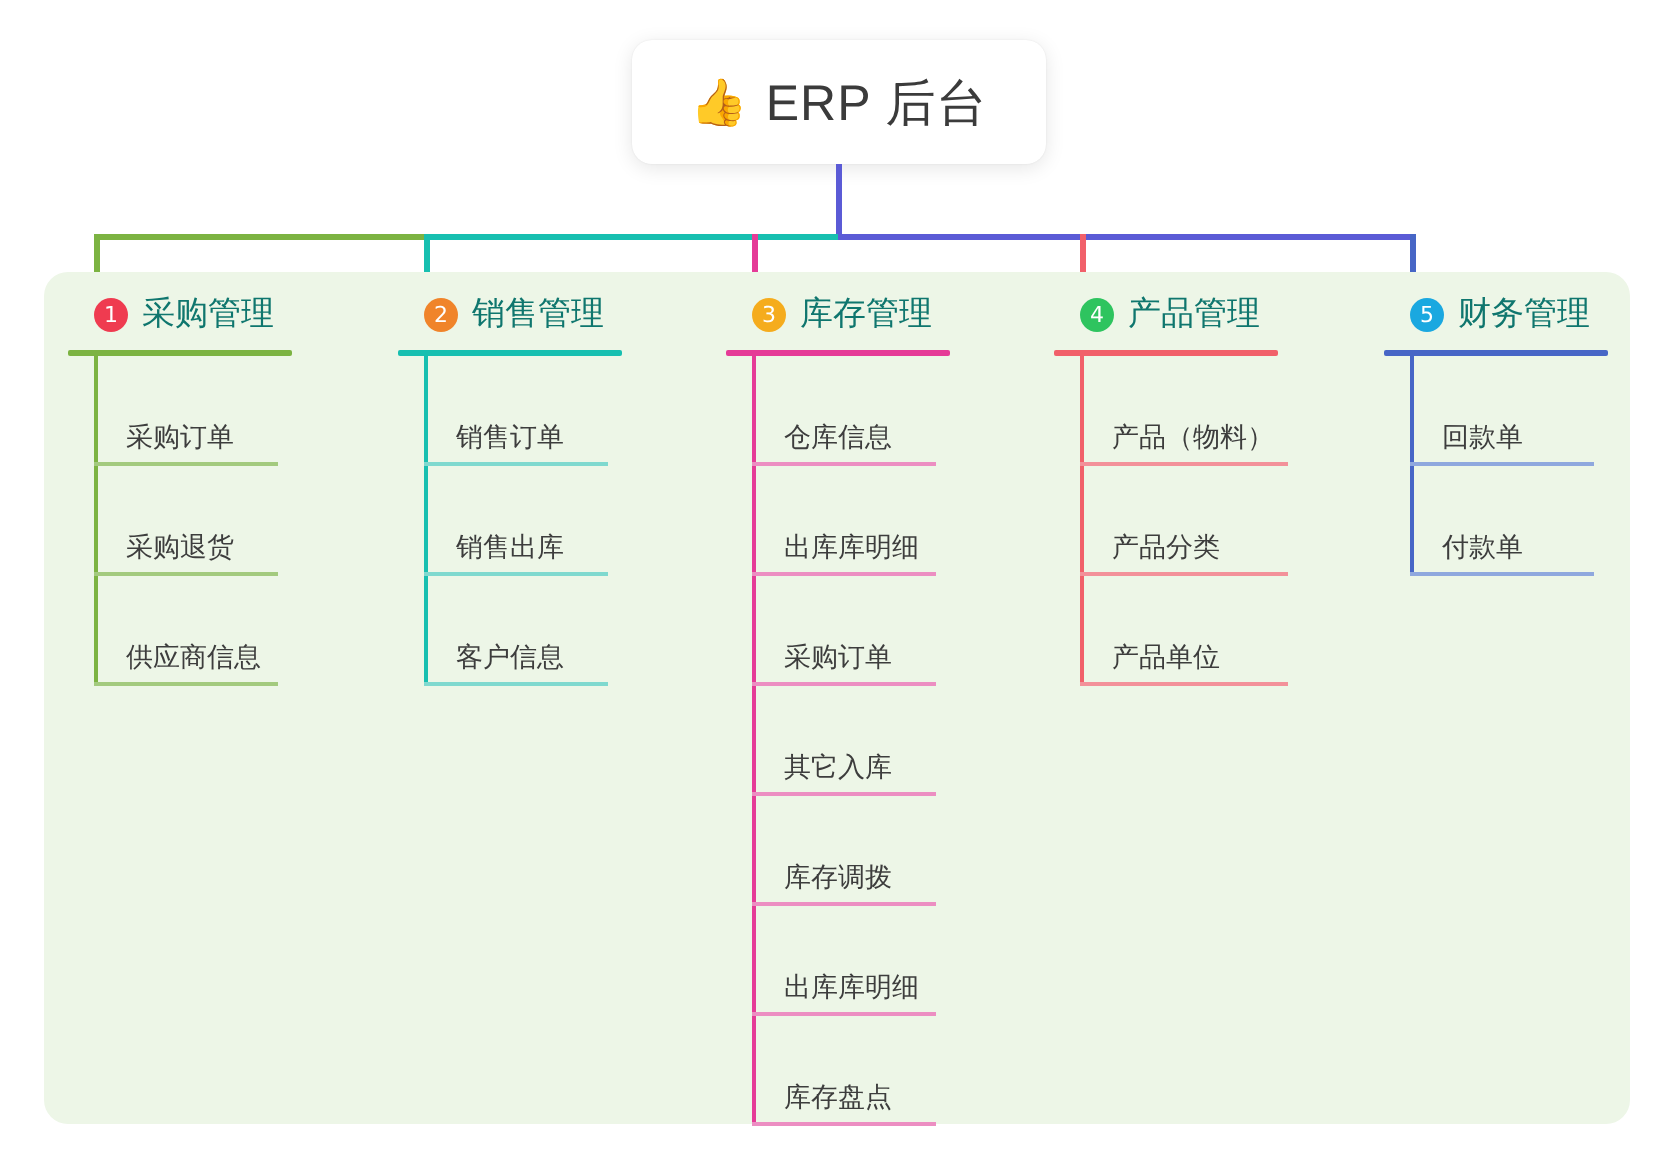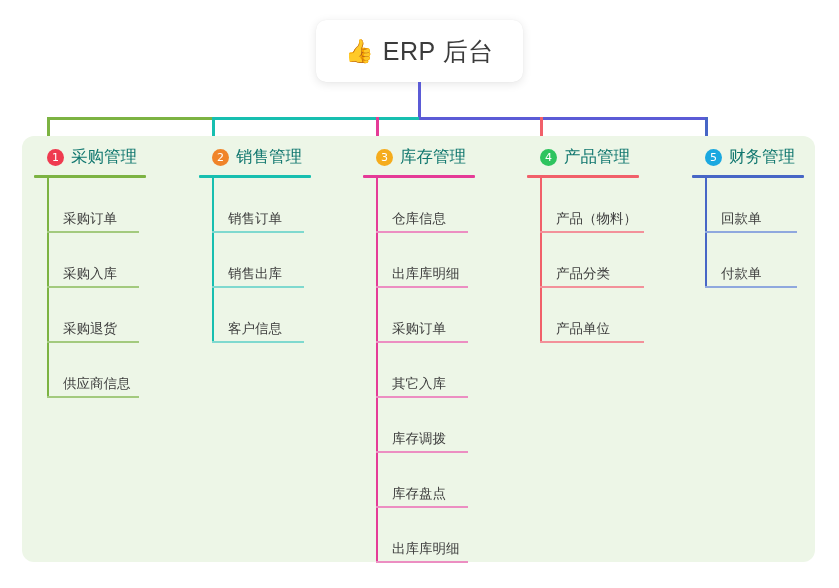--- a/index.html
+++ b/index.html
@@ -160,24 +160,20 @@
         <span class="col-title">采购管理</span>
       </div>
       <div class="head-rule" style="background: rgb(124, 179, 66); width: 112px;"></div>
       <div class="items">
         <div class="spine" style="background: rgb(124, 179, 66);"></div>
         <div class="item">
           <span class="item-label">采购订单</span>
           <div class="item-rule" style="background: rgb(163, 202, 126); width: 92px;"></div>
         </div>
         <div class="item">
-          <span class="item-label">采购入库</span>
-          <div class="item-rule" style="background: rgb(163, 202, 126); width: 92px;"></div>
-        </div>
-        <div class="item">
           <span class="item-label">采购退货</span>
           <div class="item-rule" style="background: rgb(163, 202, 126); width: 92px;"></div>
         </div>
         <div class="item">
           <span class="item-label">供应商信息</span>
           <div class="item-rule" style="background: rgb(163, 202, 126); width: 92px;"></div>
         </div>
       </div>
     </div>
     <div class="column" style="left: 199px; width: 150px;">
@@ -224,25 +220,25 @@
         </div>
         <div class="item">
           <span class="item-label">其它入库</span>
           <div class="item-rule" style="background: rgb(236, 142, 194); width: 92px;"></div>
         </div>
         <div class="item">
           <span class="item-label">库存调拨</span>
           <div class="item-rule" style="background: rgb(236, 142, 194); width: 92px;"></div>
         </div>
         <div class="item">
+          <span class="item-label">出库库明细</span>
+          <div class="item-rule" style="background: rgb(236, 142, 194); width: 92px;"></div>
+        </div>
+        <div class="item">
           <span class="item-label">库存盘点</span>
-          <div class="item-rule" style="background: rgb(236, 142, 194); width: 92px;"></div>
-        </div>
-        <div class="item">
-          <span class="item-label">出库库明细</span>
           <div class="item-rule" style="background: rgb(236, 142, 194); width: 92px;"></div>
         </div>
       </div>
     </div>
     <div class="column" style="left: 527px; width: 150px;">
       <div class="col-head">
         <span class="badge" style="background: rgb(46, 196, 95);">4</span>
         <span class="col-title">产品管理</span>
       </div>
       <div class="head-rule" style="background: rgb(241, 96, 106); width: 112px;"></div>

